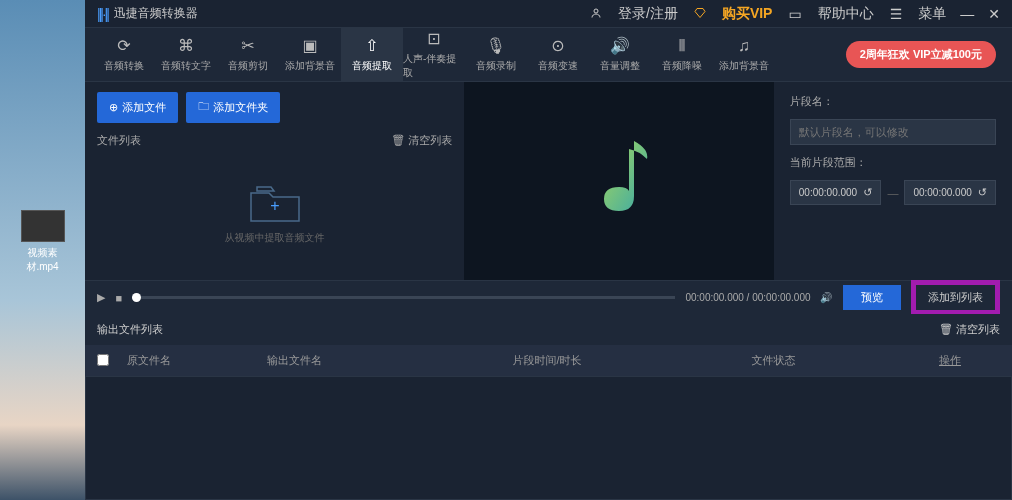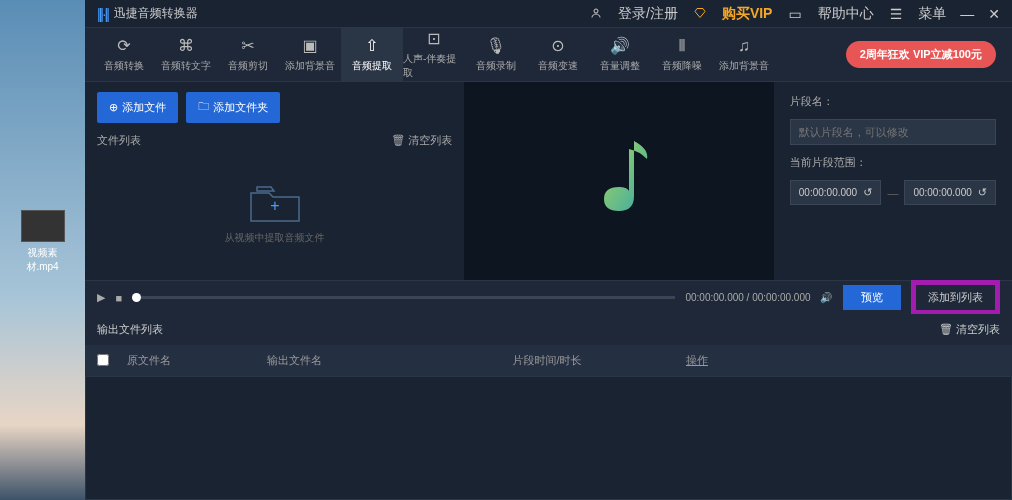--- a/index.html
+++ b/index.html
@@ -228,18 +228,19 @@
       <span class="clear-link">
           <span>🗑</span>
           <span>清空列表</span>
         </span>
     </div>
     <div class="table-hdr">
       <div class="th-check"><input type="checkbox" style=""></div>
       <div class="th1">原文件名</div>
       <div class="th2">输出文件名</div>
       <div class="th3">片段时间/时长</div>
+      <div class="th4">文件状态</div>
       <div class="th5">操作</div>
     </div>
     <div class="table-body"></div>
   </div>
 
 </div>
 
 </body></html>

